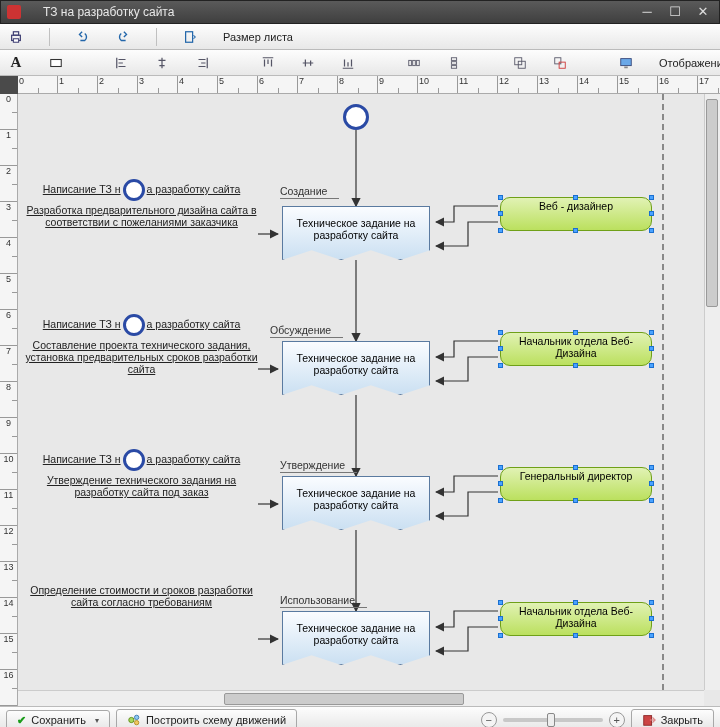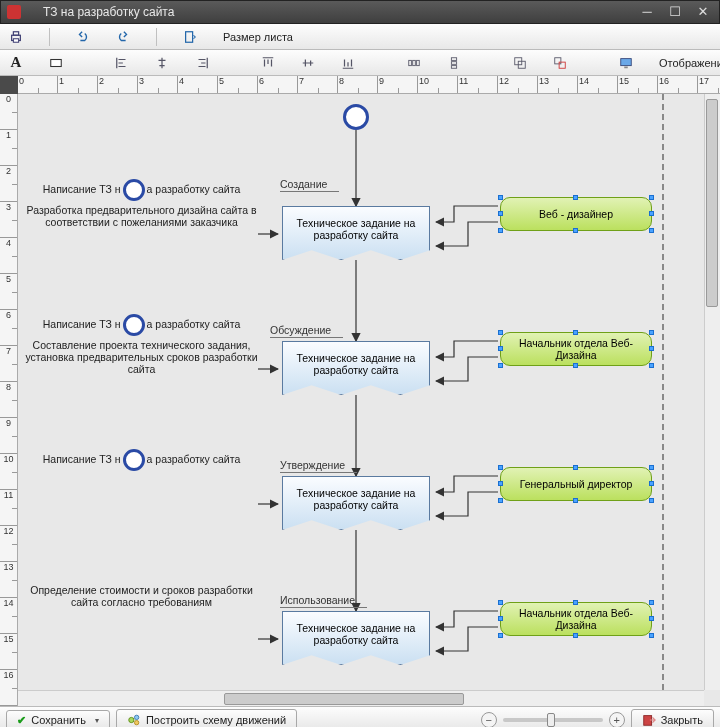--- a/index.html
+++ b/index.html
@@ -22,26 +22,26 @@
 .vcell { flex: 0 0 36px; border-bottom: 1px solid #999; font-size: 9px; color: #333; text-align: center; position: relative; }
 .vcell::after { content: ''; position: absolute; right: 0; top: 50%; height: 1px; width: 5px; background: #999; }
 .canvas { flex: 1; background: #e8e8e8; background-image: radial-gradient(circle, #bfbfbf 0.6px, transparent 0.6px); background-size: 8px 8px; position: relative; overflow: hidden; }
 .scroll-h { position: absolute; bottom: 0; left: 0; right: 16px; height: 16px; background: #eee; border-top: 1px solid #ccc; display: flex; align-items: center; }
 .scroll-h .thumb { height: 12px; background: #ccc; border: 1px solid #999; border-radius: 2px; margin-left: 30%; width: 35%; }
 .scroll-v { position: absolute; top: 0; right: 0; bottom: 16px; width: 16px; background: #eee; border-left: 1px solid #ccc; }
 .scroll-v .thumb { width: 12px; background: #ccc; border: 1px solid #999; border-radius: 2px; margin-top: 30%; height: 35%; margin-left: 1px; }
 .margin-line { position: absolute; top: 0; bottom: 16px; right: 56px; border-left: 2px dashed #888; }
 .start-circle { position: absolute; left: 325px; top: 10px; width: 26px; height: 26px; border: 3px solid #2a4aa5; border-radius: 50%; background: #fff; }
 .start-circle::after { content: ''; position: absolute; right: -6px; bottom: -6px; width: 22px; height: 22px; border: 3px solid #1a8f1a; border-radius: 50%; z-index: -1; }
-.annot { position: absolute; width: 235px; text-align: center; font-size: 10.5px; color: #222; }
+.annot { position: absolute; width: 235px; text-align: center; font-size: 10.5px; color: #222; text-decoration: underline; }
 .annot .head { margin-bottom: 3px; }
 .ann-circle { display: inline-block; width: 22px; height: 22px; border: 3px solid #2a4aa5; border-radius: 50%; background: #fff; vertical-align: middle; margin: 0 2px; }
 .docbox { position: absolute; width: 148px; height: 54px; background: linear-gradient(#fafcff,#cbe0f2); border: 1px solid #5a7aa0; text-align: center; font-size: 10.5px; padding: 10px 6px 0; clip-path: polygon(0 0, 100% 0, 100% 82%, 80% 100%, 60% 82%, 40% 100%, 20% 82%, 0 100%); }
 .stagelbl { position: absolute; font-size: 10.5px; color: #333; border-bottom: 1px solid #777; padding: 0 12px 1px 0; }
-.rolebox { position: absolute; width: 152px; height: 34px; background: linear-gradient(#e1f2b4,#bbe05e); border: 1px solid #6fa018; border-radius: 10px; display: flex; align-items: center; justify-content: center; font-size: 10.5px; text-align: center; padding: 2px 4px; }
+.rolebox { position: absolute; width: 152px; height: 34px; background: linear-gradient(#e1f2b4,#bbe05e); border: 1px solid #6fa018; border-radius: 10px; display: flex; justify-content: center; font-size: 10.5px; text-align: center; padding: 2px 4px; }
 .rolebox .hnd { position: absolute; width: 5px; height: 5px; background: #4aa3ff; border: 1px solid #1a6fd0; }
 .rolebox .hnd.tl { top: -3px; left: -3px; } .rolebox .hnd.tr { top: -3px; right: -3px; }
 .rolebox .hnd.bl { bottom: -3px; left: -3px; } .rolebox .hnd.br { bottom: -3px; right: -3px; }
 .rolebox .hnd.tm { top: -3px; left: 50%; margin-left: -3px; } .rolebox .hnd.bm { bottom: -3px; left: 50%; margin-left: -3px; }
 .rolebox .hnd.lm { left: -3px; top: 50%; margin-top: -3px; } .rolebox .hnd.rm { right: -3px; top: 50%; margin-top: -3px; }
 .arrowsvg { position: absolute; top: 0; left: 0; width: 100%; height: 100%; pointer-events: none; }
 .bottombar { background: linear-gradient(#fdfdfd,#e4e4e4); height: 27px; display: flex; align-items: center; padding: 0 6px; border-top: 1px solid #bbb; gap: 6px; }
 .btn { background: linear-gradient(#fdfdfd,#e6e6e6); border: 1px solid #a8a8a8; border-radius: 3px; padding: 3px 10px; font-size: 11px; display: flex; align-items: center; gap: 5px; cursor: pointer; color: #222; }
 .btn.ddl::after { content: '▾'; font-size: 8px; color: #555; margin-left: 4px; }
 .zoom { display: flex; align-items: center; gap: 6px; margin-left: auto; }
@@ -248,21 +248,21 @@
       </g>
     </svg>
 
     <div class="start-circle"></div>
 
     <div id="stages">
         <div class="annot" style="left: 6px; top: 85px;">
           <div class="head">Написание ТЗ н<span class="ann-circle"></span>а разработку сайта</div>
           <div>Разработка предварительного дизайна сайта в соответствии с пожеланиями заказчика</div>
         </div>
-        <div class="stagelbl" style="left: 262px; top: 84px;">Создание</div>
+        <div class="stagelbl" style="left: 262px; top: 91px;">Создание</div>
         <div class="docbox" style="left: 264px; top: 112px;">Техническое задание на разработку сайта</div>
         <div class="rolebox" style="left: 482px; top: 103px;">
           <span>Веб - дизайнер</span>
           <div class="hnd tl"></div>
           <div class="hnd tm"></div>
           <div class="hnd tr"></div>
           <div class="hnd lm"></div>
           <div class="hnd rm"></div>
           <div class="hnd bl"></div>
           <div class="hnd bm"></div>
@@ -280,20 +280,21 @@
           <div class="hnd tm"></div>
           <div class="hnd tr"></div>
           <div class="hnd lm"></div>
           <div class="hnd rm"></div>
           <div class="hnd bl"></div>
           <div class="hnd bm"></div>
           <div class="hnd br"></div>
         </div>
         <div class="annot" style="left: 6px; top: 355px;">
           <div class="head">Написание ТЗ н<span class="ann-circle"></span>а разработку сайта</div>
+          <div>Утверждение технического задания на разработку сайта под заказ</div>
         </div>
         <div class="stagelbl" style="left: 262px; top: 365px;">Утверждение</div>
         <div class="docbox" style="left: 264px; top: 382px;">Техническое задание на разработку сайта</div>
         <div class="rolebox" style="left: 482px; top: 373px;">
           <span>Генеральный директор</span>
           <div class="hnd tl"></div>
           <div class="hnd tm"></div>
           <div class="hnd tr"></div>
           <div class="hnd lm"></div>
           <div class="hnd rm"></div>

